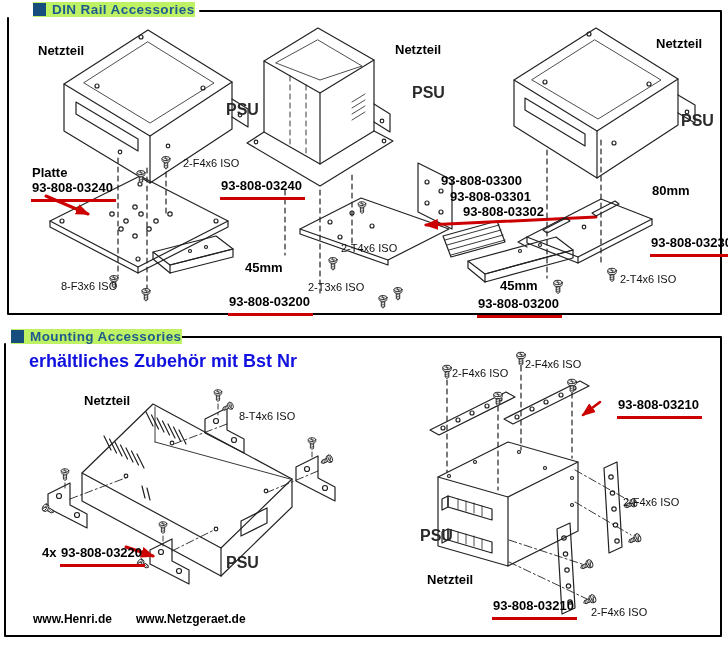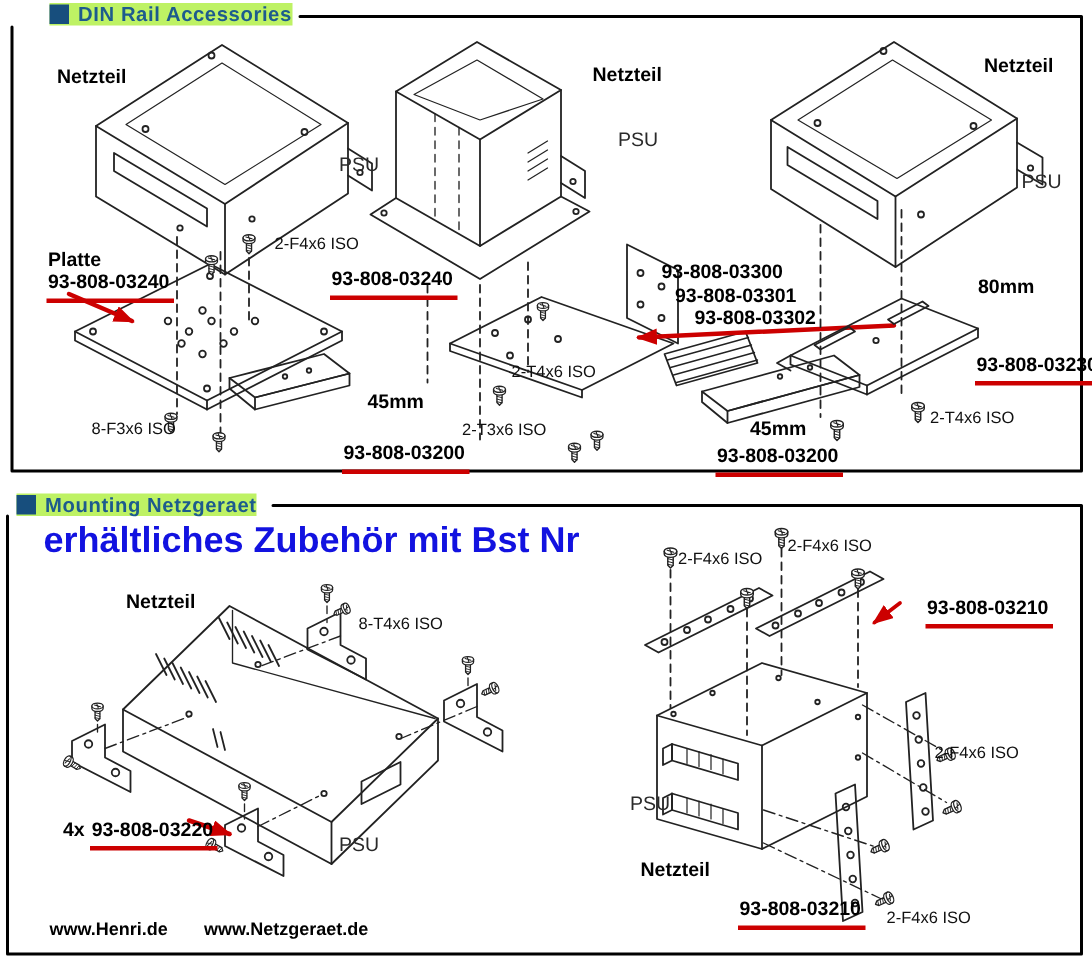--- a/index.html
+++ b/index.html
@@ -8,23 +8,23 @@
   svg.art{position:absolute;left:0;pointer-events:none;}
   svg .dash{stroke-dasharray:5 4;}
   svg .dd{stroke-dasharray:8 3 2 3;}
   svg .red{stroke:var(--red,#cc0000);}
   .legend{position:absolute;display:flex;align-items:flex-start;gap:6px;background:#bef264;}
   .legend .sq{width:13px;height:13px;background:var(--header-square,#174e7d);flex:0 0 auto;margin-top:1px;}
   .legend .t{font-size:13.5px;font-weight:bold;color:var(--header-blue,#1d5b8d);
              letter-spacing:.4px;line-height:15px;white-space:nowrap;}
   .b{position:absolute;font-size:13px;font-weight:bold;line-height:14px;white-space:nowrap;margin-left:18px;}
   .f{position:absolute;font-size:11px;font-weight:normal;color:#111;line-height:12px;white-space:nowrap;}
-  .psu{position:absolute;font-size:13px;font-weight:normal;color:#2a2a2a;line-height:13px;white-space:nowrap;}
+  .psu{position:absolute;font-size:16px;font-weight:bold;color:#2a2a2a;line-height:13px;white-space:nowrap;}
   .pn{border-bottom:3px solid var(--red,#cc0000);padding:0 3px 4px 1px;}
-  .blueh{position:absolute;font-size:24px;font-weight:bold;color:var(--accent-blue,#1212e0);
+  .blueh{position:absolute;font-size:18px;font-weight:bold;color:var(--accent-blue,#1212e0);
          line-height:22px;white-space:nowrap;}
   .site{position:absolute;font-size:12px;font-weight:bold;color:#000;white-space:nowrap;cursor:pointer;}
 </style>
 </head>
 <body>
 
 <div class="page">
 
   <svg class="art" style="top:0" width="728" height="330" viewBox="0 0 728 330">
     <defs>
@@ -280,21 +280,21 @@
   <span class="b pn" style="left:459px;top:297px">93-808-03200</span>
 
   <span class="b" style="left:638px;top:37px">Netzteil</span>
   <span class="psu" style="left:681px;top:114px">PSU</span>
   <span class="b" style="left:634px;top:184px">80mm</span>
   <span class="b pn" style="left:632px;top:236px">93-808-03230</span>
   <span class="f" style="left:620px;top:273px">2-T4x6 ISO</span>
 
   <div class="legend" style="left:11px;top:329px">
     <span class="sq"></span>
-    <span class="t">Mounting Netzgeraet</span>
+    <span class="t">Mounting Accessories</span>
   </div>
 
   <span class="blueh" style="left:29px;top:350px">erhältliches Zubehör mit Bst Nr</span>
 
   <span class="b" style="left:66px;top:394px">Netzteil</span>
   <span class="f" style="left:239px;top:410px">8-T4x6 ISO</span>
   <span class="b" style="left:24px;top:546px"><span>4x</span>&nbsp;<span class="pn">93-808-03220</span></span>
   <span class="psu" style="left:226px;top:556px">PSU</span>
 
   <span class="f" style="left:452px;top:367px">2-F4x6 ISO</span>

